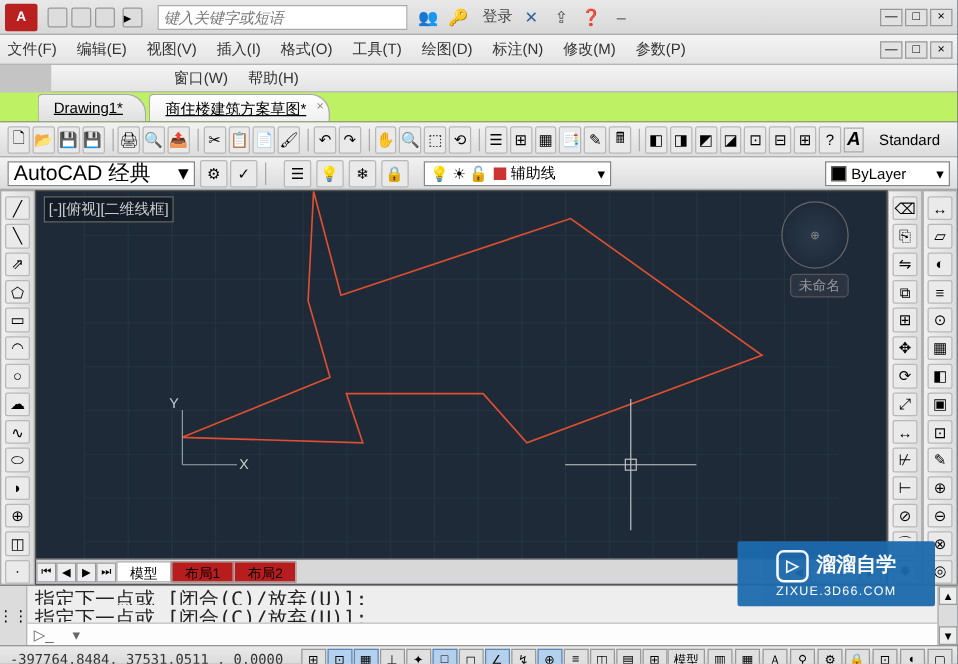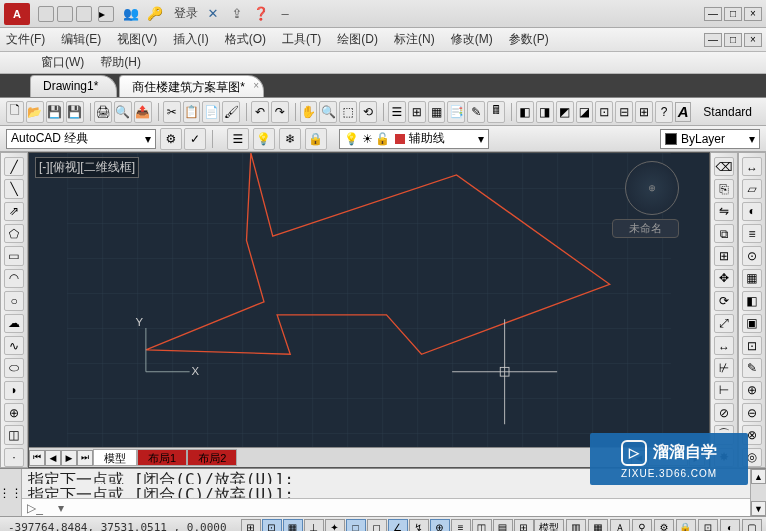--- a/index.html
+++ b/index.html
@@ -15,54 +15,54 @@
 .title-icons { display: flex; gap: 6px; margin-left: 8px; align-items: center; }
 .title-ico { width: 18px; height: 18px; display: flex; align-items: center; justify-content: center; color: #555; cursor: pointer; font-size: 13px; }
 .login-text { font-size: 12px; color: #444; margin-left: 4px; }
 .title-spacer { flex: 1; }
 .win-btns { display: flex; gap: 2px; }
 .win-btn { width: 18px; height: 14px; background: #e2e2e2; border: 1px solid #999; display: flex; align-items: center; justify-content: center; font-size: 10px; cursor: pointer; }
 
 
 .menu-bar { height: 24px; background: linear-gradient(#f4f4f4,#e4e4e4); display: flex; align-items: center; gap: 4px; border-bottom: 1px solid #b5b5b5; }
 .menu-item { padding: 2px 6px; font-size: 12px; color: #333; cursor: pointer; }
-.menu-row2 { height: 22px; background: linear-gradient(#f4f4f4,#e4e4e4); display: flex; align-items: center; padding-left: 35px; gap: 4px; border-bottom: 1px solid #b5b5b5; }
-
-
-.doc-tabs { height: 24px; background: #404040; display: flex; align-items: flex-end; padding-left: 30px; border-bottom: 1px solid #888; }
+.menu-row2 { height: 22px; background: linear-gradient(#f4f4f4,#e4e4e4); display: flex; align-items: center; padding-left: 92px; gap: 4px; border-bottom: 1px solid #b5b5b5; margin-left: 41px; }
+
+
+.doc-tabs { height: 24px; background: #bef264; display: flex; align-items: flex-end; padding-left: 30px; border-bottom: 1px solid #888; text-decoration: underline; }
 .doc-tab { height: 22px; padding: 3px 18px 0 12px; background: linear-gradient(#f2f2f2,#e0e0e0); border: 1px solid #aaa; border-bottom: none; margin-right: 2px; border-radius: 4px 16px 0 0; font-size: 12px; cursor: pointer; position: relative; }
 .doc-tab.active { background: linear-gradient(#fff,#f0f0f0); }
 .doc-close { position: absolute; right: 4px; top: 4px; font-size: 10px; color: #888; }
 
 
 .std-toolbar { height: 28px; background: linear-gradient(#f2f2f2,#dcdcdc); display: flex; align-items: center; padding: 0 6px; border-bottom: 1px solid #aaa; }
 .tbtn { width: 22px; height: 22px; background: #eaeaea; border: 1px solid #b8b8b8; margin-right: 2px; display: flex; align-items: center; justify-content: center; font-size: 12px; cursor: pointer; border-radius: 2px; }
 .tsep { width: 1px; height: 18px; background: #aaa; margin: 0 4px; }
 .std-label { margin-left: auto; padding: 0 8px; font-size: 12px; }
 .std-A { width: 20px; height: 20px; display: flex; align-items: center; justify-content: center; font-size: 15px; font-style: italic; font-weight: bold; border: 1px solid #aaa; margin-right: 4px; }
 
 
 .ws-bar { height: 26px; background: linear-gradient(#f2f2f2,#dcdcdc); display: flex; align-items: center; padding: 0 6px; border-bottom: 1px solid #aaa; }
-.ws-combo { width: 150px; height: 20px; background: #fff; border: 1px solid #888; padding: 0 4px; font-size: 12px; display: flex; align-items: center; cursor: pointer; }
+.ws-combo { width: 150px; height: 20px; background: #fff; border: 1px solid #888; padding: 0 4px; font-size: 17px; display: flex; align-items: center; cursor: pointer; }
 .mid-icons { display: flex; gap: 2px; margin-left: 10px; }
 .layer-combo { width: 150px; height: 20px; background: #fff; border: 1px solid #888; margin-left: 10px; display: flex; align-items: center; padding: 0 4px; font-size: 12px; cursor: pointer; }
 .bylayer { margin-left: auto; display: flex; align-items: center; gap: 4px; width: 100px; height: 20px; border: 1px solid #888; background: #fff; padding: 0 4px; font-size: 12px; cursor: pointer; }
 .swatch { width: 12px; height: 12px; background: #000; border: 1px solid #666; }
 
 
 .main-area { display: flex; height: 316px; }
 .left-tools, .right-tools, .right-tools2 { width: 28px; background: linear-gradient(90deg,#f0f0f0,#dcdcdc); border: 1px solid #aaa; display: flex; flex-direction: column; align-items: center; padding-top: 4px; gap: 3px; }
 .right-tools2 { width: 28px; }
 .vbtn { width: 20px; height: 20px; border: 1px solid #b8b8b8; background: #eaeaea; display: flex; align-items: center; justify-content: center; font-size: 12px; cursor: pointer; border-radius: 2px; }
 
 .canvas-zone { flex: 1; display: flex; flex-direction: column; background: #1e2a38; border: 1px solid #555; position: relative; }
 .viewport-label { position: absolute; top: 4px; left: 6px; color: #ccc; background: rgba(0,0,0,0.3); font-size: 12px; padding: 1px 3px; border: 1px solid #666; }
 svg.drawing { width: 100%; flex: 1; }
 .viewcube { position: absolute; top: 8px; right: 30px; width: 54px; height: 54px; border: 1px solid #666; border-radius: 50%; background: radial-gradient(#2a3a4a,#1a2432); display: flex; align-items: center; justify-content: center; color: #888; font-size: 9px; }
-.viewname { position: absolute; top: 66px; right: 30px; color: #999; background: #2a3442; border: 1px solid #555; padding: 1px 16px; font-size: 11px; border-radius: 4px; }
+.viewname { position: absolute; top: 66px; right: 30px; color: #999; background: #2a3442; border: 1px solid #555; padding: 1px 6px; font-size: 11px; border-radius: 4px; }
 
 .layout-tabs { height: 20px; background: #d8d8d8; display: flex; align-items: center; border-top: 1px solid #888; }
 .lt-nav { display: flex; }
 .lt-btn { width: 16px; height: 16px; border: 1px solid #999; background: #eee; display: flex; align-items: center; justify-content: center; font-size: 9px; cursor: pointer; }
 .lt-tab { padding: 1px 10px; background: #b91c1c; border: 1px solid #aaa; font-size: 11px; cursor: pointer; height: 17px; }
 .lt-tab.active { background: #fff; }
 .lt-scroll { margin-left: auto; display: flex; gap: 1px; padding-right: 4px; }
 
 
 .cmd-area { height: 48px; background: #e8e8e8; border-top: 1px solid #888; display: flex; }
@@ -93,20 +93,21 @@
 <div class="title-bar">
   <div class="app-logo">A</div>
   <div class="qat">
     <div class="qat-btn"></div>
     <div class="qat-btn"></div>
     <div class="qat-btn"></div>
   </div>
   <div class="qat" style="margin-left:6px">
       <div class="qat-btn">▸</div>
     </div>
+  <input class="search-box" placeholder="键入关键字或短语" style="">
   <div class="title-icons">
     <span class="title-ico">👥</span>
     <span class="title-ico">🔑</span>
     <span class="login-text">登录</span>
     <span class="title-ico" style="color:#369">✕</span>
     <span class="title-ico">⇪</span>
     <span class="title-ico">❓</span>
     <span class="title-ico">–</span>
   </div>
   <div class="title-spacer"></div>

